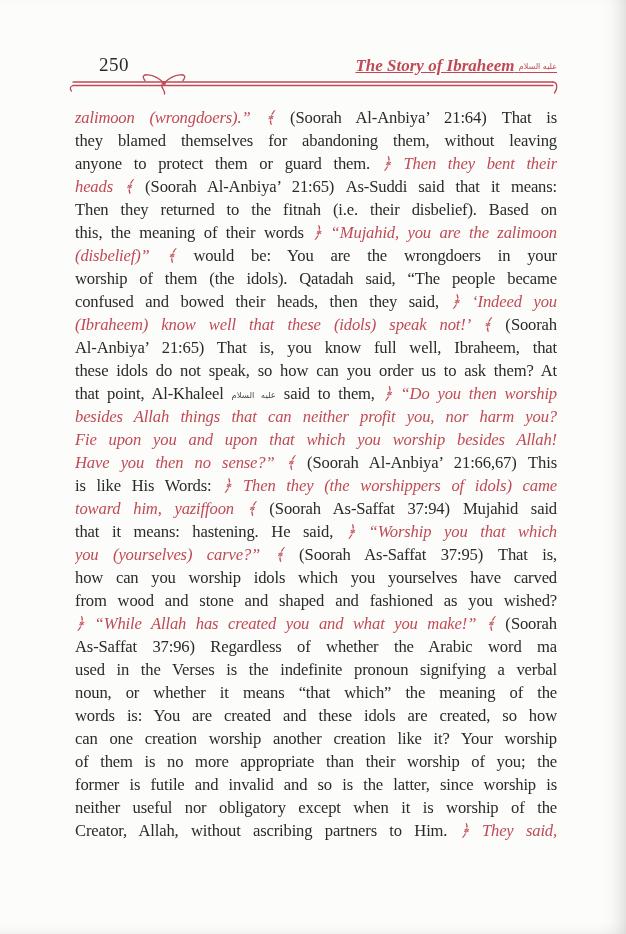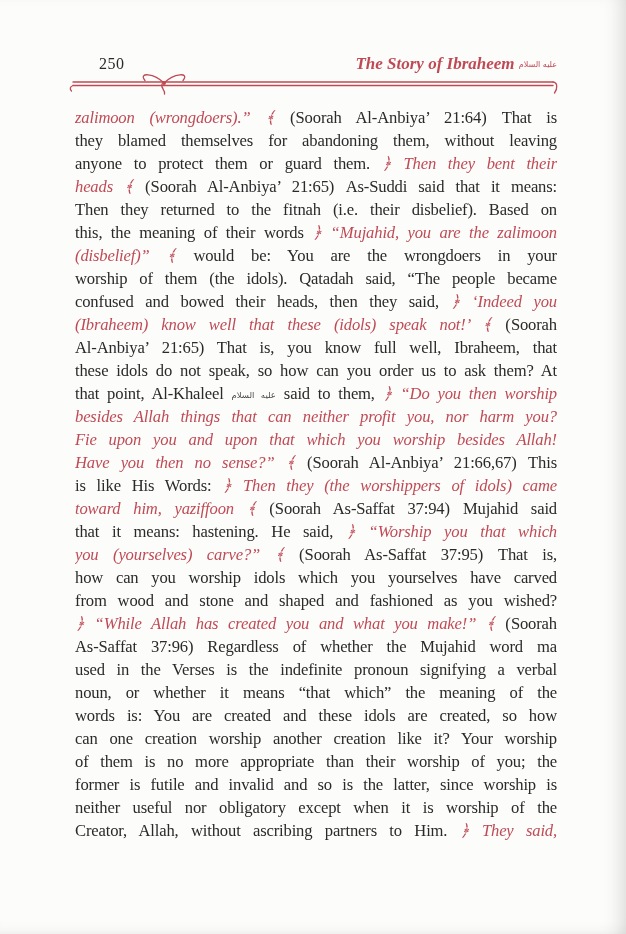--- a/index.html
+++ b/index.html
@@ -14,26 +14,26 @@
     width: 626px; height: 934px;
     background: var(--paper, #fcfcfa);
     box-shadow: inset -16px 0 20px -14px rgba(60,60,60,0.22),
                 inset 0 -12px 18px -16px rgba(60,60,60,0.10);
   }
   .header {
     position: absolute; left: 75px; top: 54px; width: 482px;
     display: flex; justify-content: space-between; align-items: baseline;
   }
   .pagenum {
-    font-size: 16px; color: var(--ink, #2a2a2a); padding-left: 24px;
+    font-size: 19px; color: var(--ink, #2a2a2a); padding-left: 24px;
     letter-spacing: 0.5px;
   }
   .title {
     font-size: 17px; font-style: italic; font-weight: 600;
-    color: var(--red, #bf4a55); white-space: nowrap;
+    color: var(--red, #bf4a55); white-space: nowrap; text-decoration: underline;
   }
   .hon {
     font-style: normal; font-weight: 400; font-size: 8px;
     font-family: "DejaVu Sans", sans-serif;
     color: var(--red, #bf4a55); vertical-align: 2px; letter-spacing: 0;
   }
   .rule { position: absolute; left: 68px; top: 72px; }
   .bodytext {
     position: absolute; left: 75px; top: 106px; width: 482px;
     overflow: hidden;
@@ -93,21 +93,21 @@
       <div class="line"><span class="sr">besides Allah things that can neither profit you, nor harm you?</span></div>
       <div class="line"><span class="sr">Fie upon you and upon that which you worship besides Allah!</span></div>
       <div class="line"><span class="sr">Have you then no sense?” ﴾</span><span class="sk"> (</span><span class="sk si">Soorah Al-Anbiya’</span><span class="sk"> 21:66,67) This</span></div>
       <div class="line"><span class="sk">is like His Words: </span><span class="sr">﴿ Then they (the worshippers of idols) came</span></div>
       <div class="line"><span class="sr">toward him, </span><span class="sr si">yaziffoon</span><span class="sr"> ﴾</span><span class="sk"> (</span><span class="sk si">Soorah As-Saffat</span><span class="sk"> 37:94) Mujahid said</span></div>
       <div class="line"><span class="sk">that it means: hastening. He said, </span><span class="sr">﴿ “Worship you that which</span></div>
       <div class="line"><span class="sr">you (yourselves) carve?” ﴾</span><span class="sk"> (</span><span class="sk si">Soorah As-Saffat</span><span class="sk"> 37:95) That is,</span></div>
       <div class="line"><span class="sk">how can you worship idols which you yourselves have carved</span></div>
       <div class="line"><span class="sk">from wood and stone and shaped and fashioned as you wished?</span></div>
       <div class="line"><span class="sr">﴿ “While Allah has created you and what you make!” ﴾</span><span class="sk"> (</span><span class="sk si">Soorah</span></div>
-      <div class="line"><span class="sk si">As-Saffat</span><span class="sk"> 37:96) Regardless of whether the Mujahid word </span><span class="sk si">ma</span></div>
+      <div class="line"><span class="sk si">As-Saffat</span><span class="sk"> 37:96) Regardless of whether the Arabic word </span><span class="sk si">ma</span></div>
       <div class="line"><span class="sk">used in the Verses is the indefinite pronoun signifying a verbal</span></div>
       <div class="line"><span class="sk">noun, or whether it means “that which” the meaning of the</span></div>
       <div class="line"><span class="sk">words is: You are created and these idols are created, so how</span></div>
       <div class="line"><span class="sk">can one creation worship another creation like it? Your worship</span></div>
       <div class="line"><span class="sk">of them is no more appropriate than their worship of you; the</span></div>
       <div class="line"><span class="sk">former is futile and invalid and so is the latter, since worship is</span></div>
       <div class="line"><span class="sk">neither useful nor obligatory except when it is worship of the</span></div>
       <div class="line"><span class="sk">Creator, Allah, without ascribing partners to Him. </span><span class="sr">﴿ They said,</span></div>
     </div>
 

